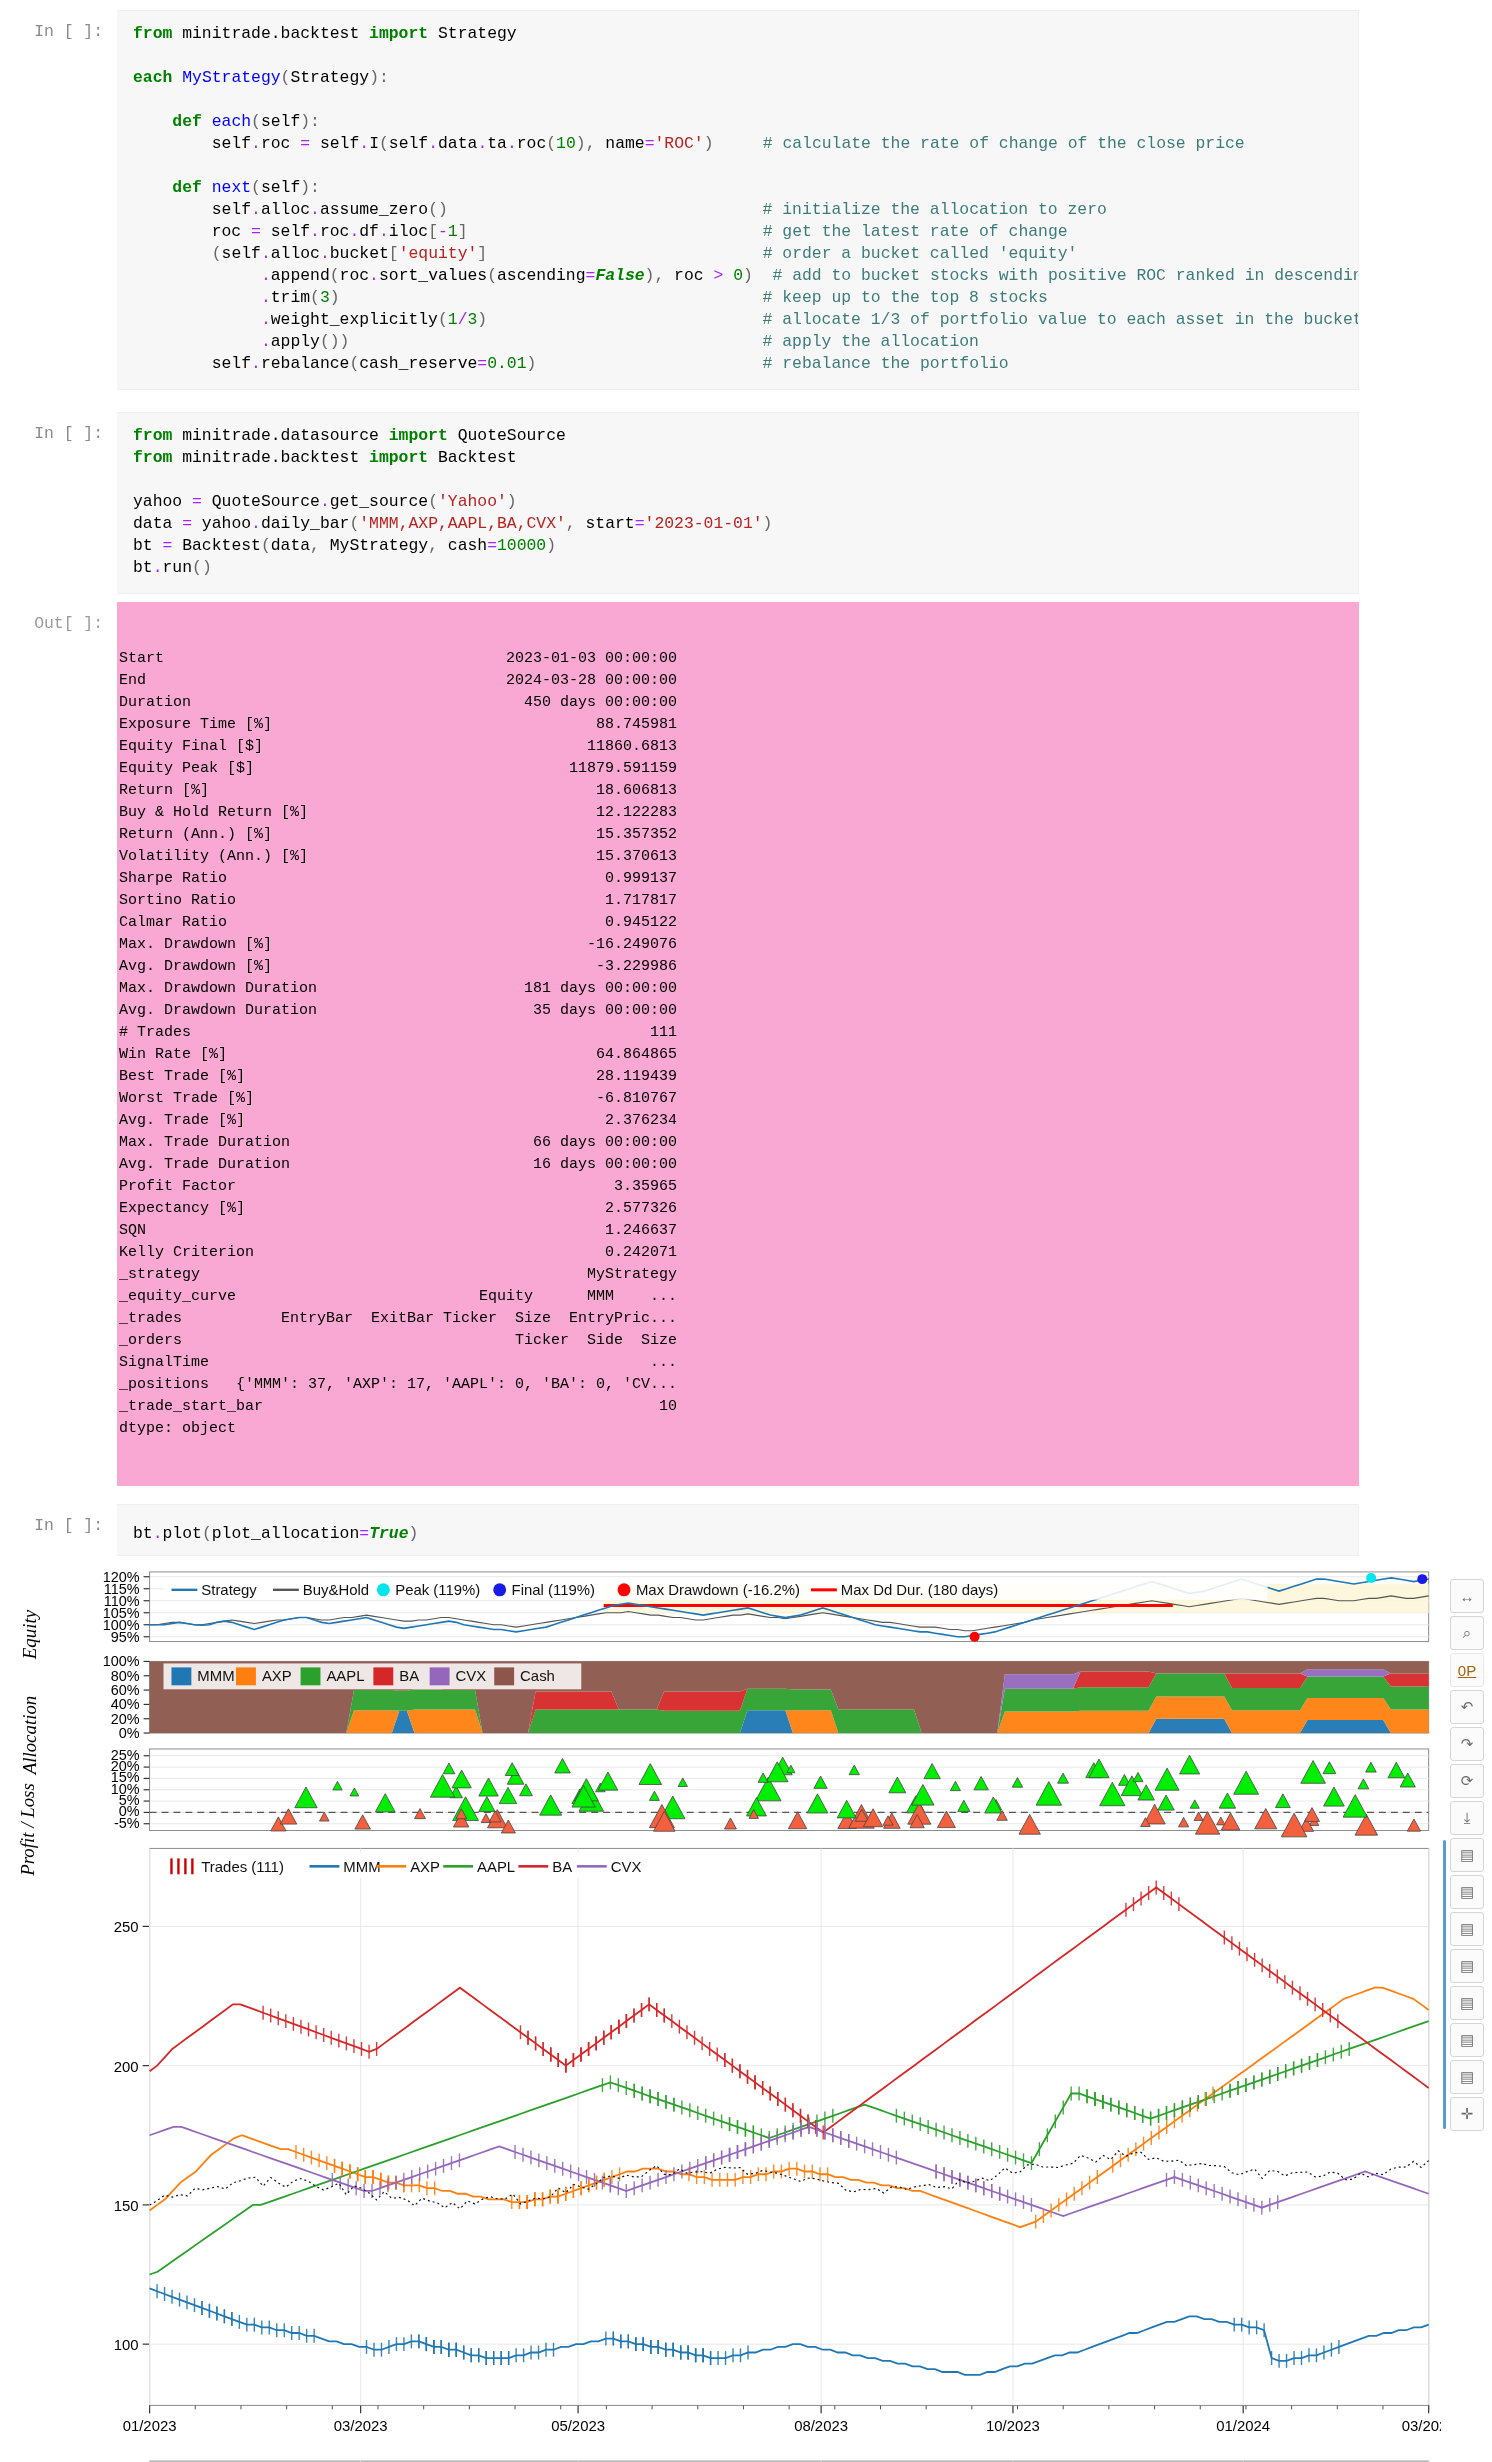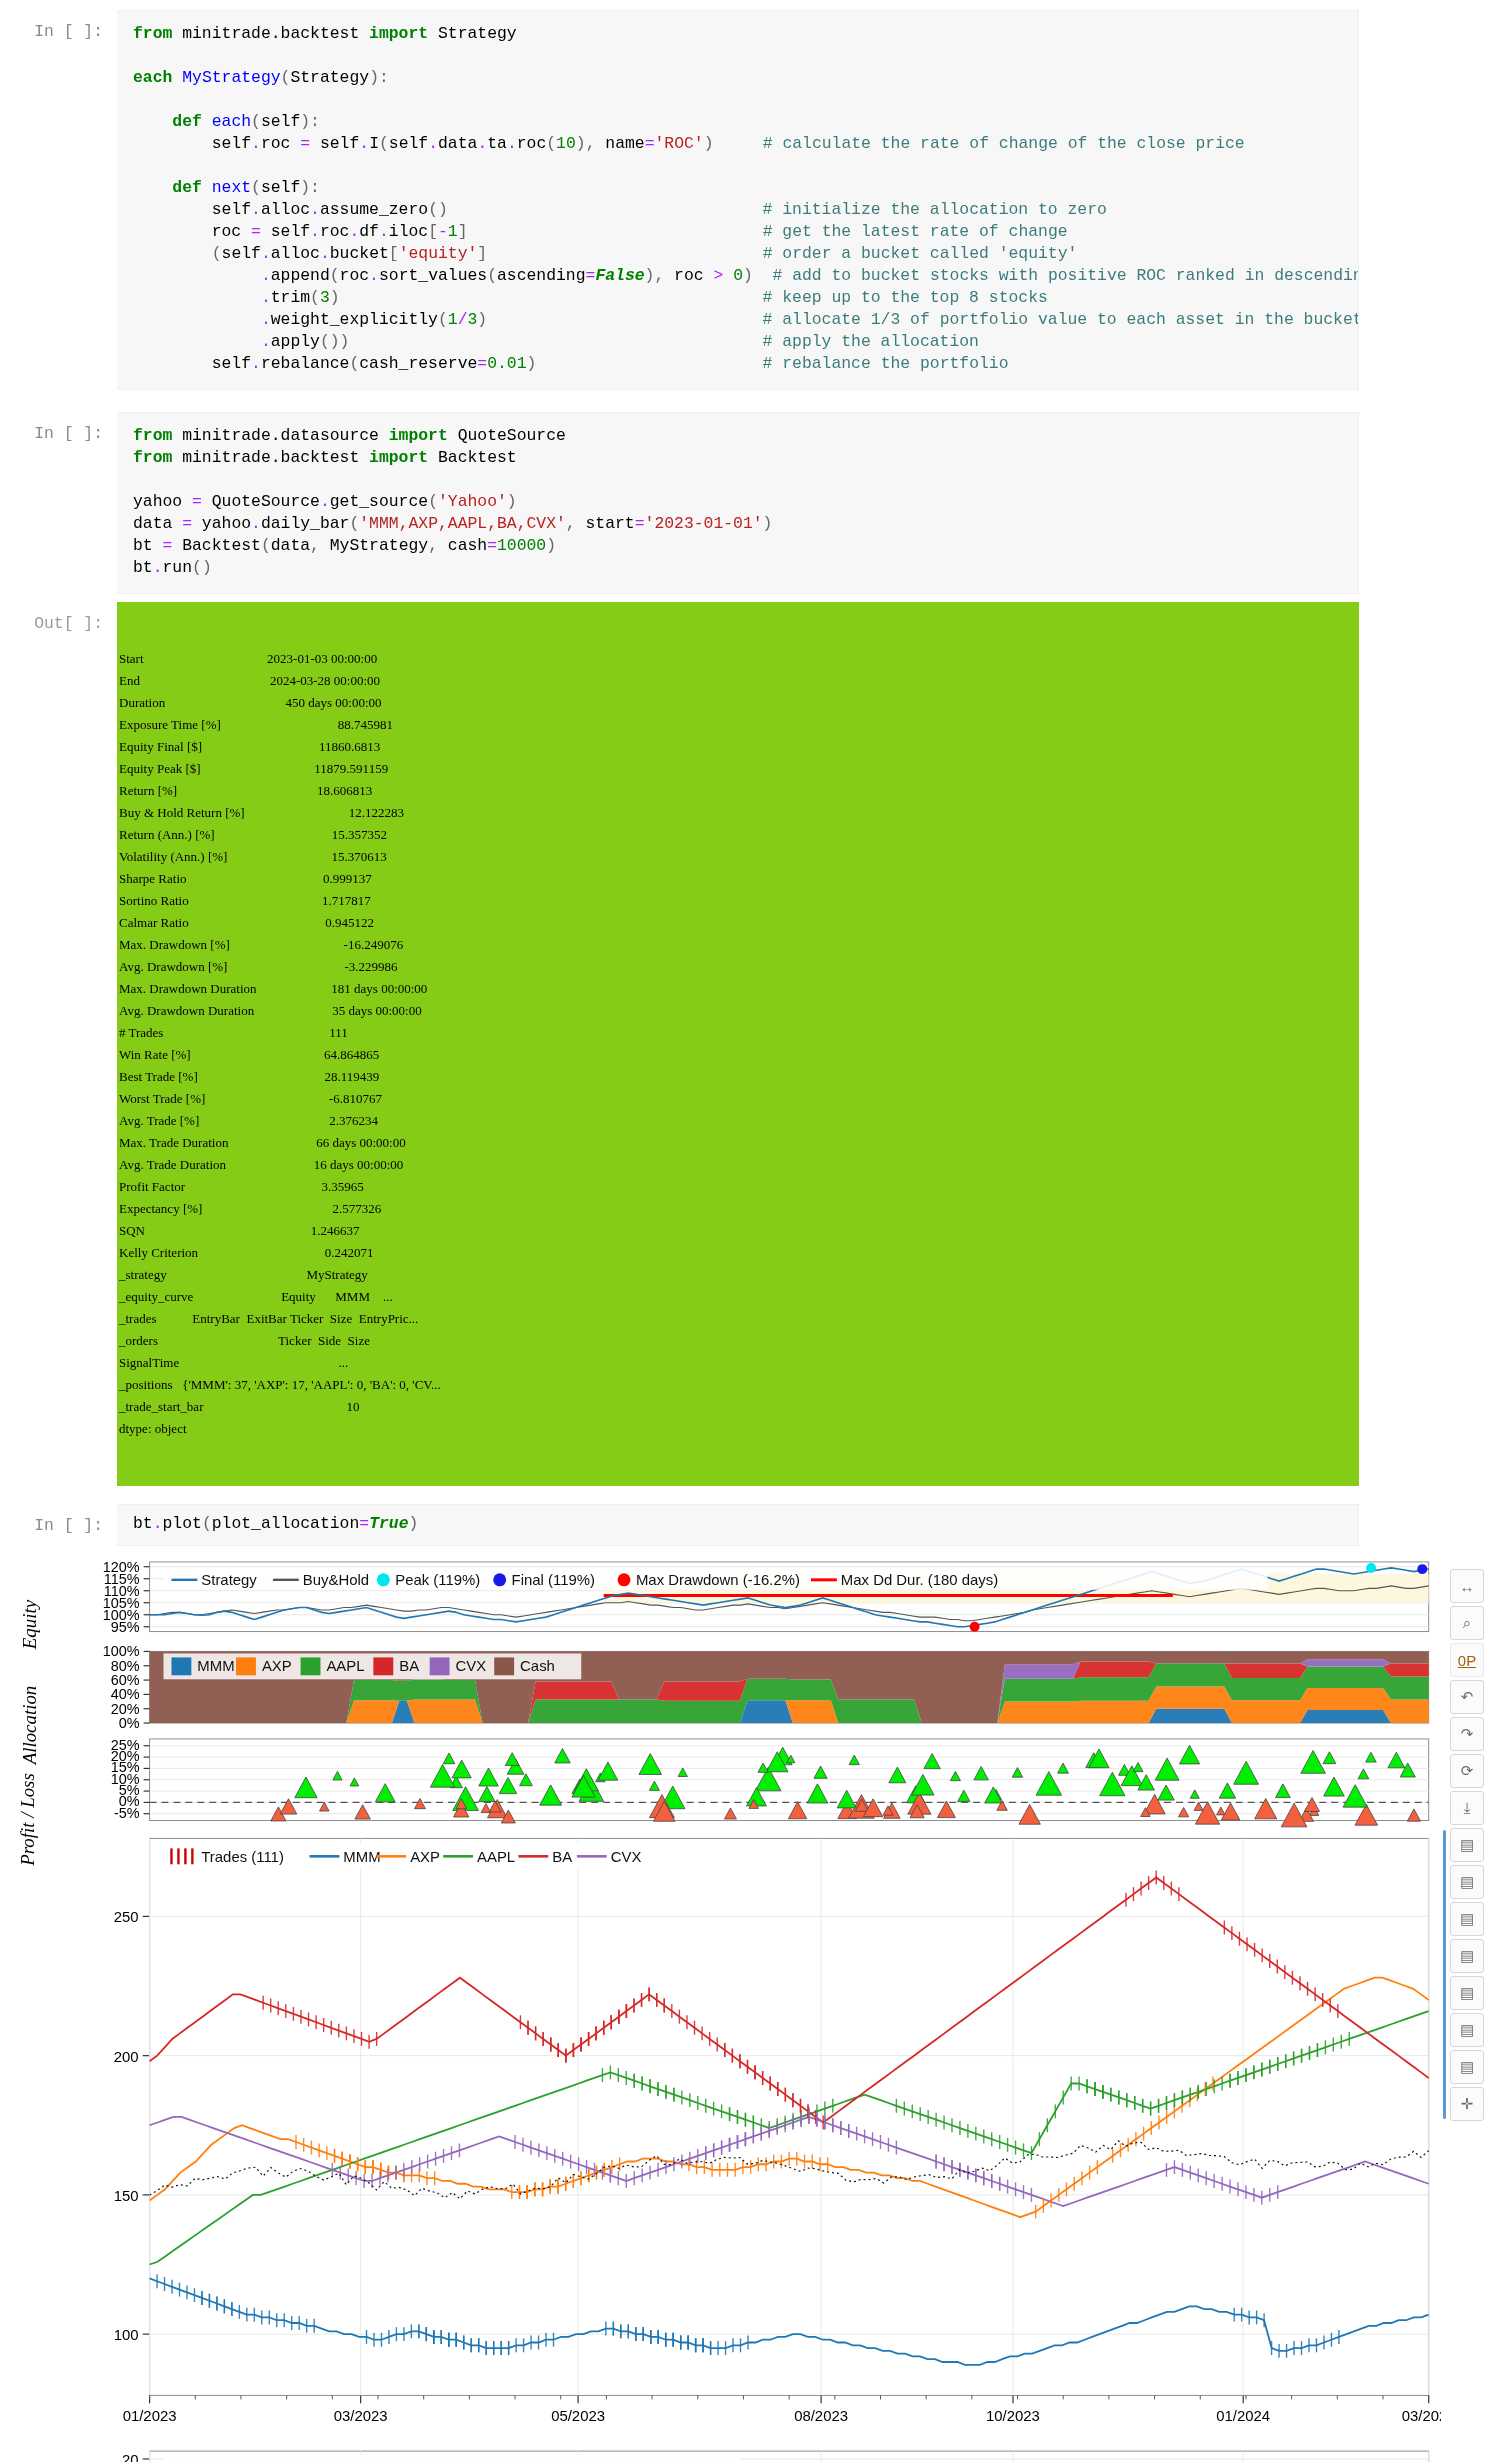--- a/index.html
+++ b/index.html
@@ -25,24 +25,24 @@
   .prompt.out { color:#9a9a9a; }
   .inputarea {
     flex:1 1 auto; background:#f7f7f7;
     border:1px solid #efefef; border-left:0;
     padding:12px 14px 14px 16px;
     font-family:"Liberation Mono", monospace;
     font-size:16.4px; line-height:22px;
     white-space:pre; overflow:hidden;
   }
   .outarea {
-    flex:1 1 auto; background:#84cc16;
+    flex:1 1 auto; background:#f9a8d4;
     padding:2px 14px 2px 2px;
-    font-family:Liberation Serif, serif;
-    font-size:13px; line-height:22px;
+    font-family:Liberation Mono, monospace;
+    font-size:15px; line-height:22px;
     white-space:pre; overflow:hidden;
   }
   .k  { color:#008000; font-weight:bold; }  
   .kb { color:#008000; font-weight:bold;font-style:italic; }  
   .s  { color:#BA2121; }                    
   .n  { color:#008000; }                    
   .o  { color:#AA22FF; }                    
   .p  { color:#666666; }                    
   .c  { color:#3D7B7B; } 
   .fn { color:#0000FF; }
@@ -115,21 +115,21 @@
 
   <div class="cell" style="margin-bottom:18px;">
     <div class="prompt out">Out[ ]:</div>
     <div class="outarea">
       <div id="stats-list"><div class="statline"><span class="stat-k" style="min-width: 0px;">Start</span><span>                                      </span><span class="stat-v">2023-01-03 00:00:00</span></div><div class="statline"><span class="stat-k" style="min-width: 0px;">End</span><span>                                        </span><span class="stat-v">2024-03-28 00:00:00</span></div><div class="statline"><span class="stat-k" style="min-width: 0px;">Duration</span><span>                                     </span><span class="stat-v">450 days 00:00:00</span></div><div class="statline"><span class="stat-k" style="min-width: 0px;">Exposure Time [%]</span><span>                                    </span><span class="stat-v">88.745981</span></div><div class="statline"><span class="stat-k" style="min-width: 0px;">Equity Final [$]</span><span>                                    </span><span class="stat-v">11860.6813</span></div><div class="statline"><span class="stat-k" style="min-width: 0px;">Equity Peak [$]</span><span>                                   </span><span class="stat-v">11879.591159</span></div><div class="statline"><span class="stat-k" style="min-width: 0px;">Return [%]</span><span>                                           </span><span class="stat-v">18.606813</span></div><div class="statline"><span class="stat-k" style="min-width: 0px;">Buy &amp; Hold Return [%]</span><span>                                </span><span class="stat-v">12.122283</span></div><div class="statline"><span class="stat-k" style="min-width: 0px;">Return (Ann.) [%]</span><span>                                    </span><span class="stat-v">15.357352</span></div><div class="statline"><span class="stat-k" style="min-width: 0px;">Volatility (Ann.) [%]</span><span>                                </span><span class="stat-v">15.370613</span></div><div class="statline"><span class="stat-k" style="min-width: 0px;">Sharpe Ratio</span><span>                                          </span><span class="stat-v">0.999137</span></div><div class="statline"><span class="stat-k" style="min-width: 0px;">Sortino Ratio</span><span>                                         </span><span class="stat-v">1.717817</span></div><div class="statline"><span class="stat-k" style="min-width: 0px;">Calmar Ratio</span><span>                                          </span><span class="stat-v">0.945122</span></div><div class="statline"><span class="stat-k" style="min-width: 0px;">Max. Drawdown [%]</span><span>                                   </span><span class="stat-v">-16.249076</span></div><div class="statline"><span class="stat-k" style="min-width: 0px;">Avg. Drawdown [%]</span><span>                                    </span><span class="stat-v">-3.229986</span></div><div class="statline"><span class="stat-k" style="min-width: 0px;">Max. Drawdown Duration</span><span>                       </span><span class="stat-v">181 days 00:00:00</span></div><div class="statline"><span class="stat-k" style="min-width: 0px;">Avg. Drawdown Duration</span><span>                        </span><span class="stat-v">35 days 00:00:00</span></div><div class="statline"><span class="stat-k" style="min-width: 0px;"># Trades</span><span>                                                   </span><span class="stat-v">111</span></div><div class="statline"><span class="stat-k" style="min-width: 0px;">Win Rate [%]</span><span>                                         </span><span class="stat-v">64.864865</span></div><div class="statline"><span class="stat-k" style="min-width: 0px;">Best Trade [%]</span><span>                                       </span><span class="stat-v">28.119439</span></div><div class="statline"><span class="stat-k" style="min-width: 0px;">Worst Trade [%]</span><span>                                      </span><span class="stat-v">-6.810767</span></div><div class="statline"><span class="stat-k" style="min-width: 0px;">Avg. Trade [%]</span><span>                                        </span><span class="stat-v">2.376234</span></div><div class="statline"><span class="stat-k" style="min-width: 0px;">Max. Trade Duration</span><span>                           </span><span class="stat-v">66 days 00:00:00</span></div><div class="statline"><span class="stat-k" style="min-width: 0px;">Avg. Trade Duration</span><span>                           </span><span class="stat-v">16 days 00:00:00</span></div><div class="statline"><span class="stat-k" style="min-width: 0px;">Profit Factor</span><span>                                          </span><span class="stat-v">3.35965</span></div><div class="statline"><span class="stat-k" style="min-width: 0px;">Expectancy [%]</span><span>                                        </span><span class="stat-v">2.577326</span></div><div class="statline"><span class="stat-k" style="min-width: 0px;">SQN</span><span>                                                   </span><span class="stat-v">1.246637</span></div><div class="statline"><span class="stat-k" style="min-width: 0px;">Kelly Criterion</span><span>                                       </span><span class="stat-v">0.242071</span></div><div class="statline"><span class="stat-k" style="min-width: 0px;">_strategy</span><span>                                           </span><span class="stat-v">MyStrategy</span></div><div class="statline"><span class="stat-k" style="min-width: 0px;">_equity_curve</span><span>       </span><span class="stat-v">                    Equity      MMM    ...</span></div><div class="statline"><span class="stat-k" style="min-width: 0px;">_trades</span><span>         </span><span class="stat-v">  EntryBar  ExitBar Ticker  Size  EntryPric...</span></div><div class="statline"><span class="stat-k" style="min-width: 0px;">_orders</span><span>                              </span><span class="stat-v">       Ticker  Side  Size</span></div><div class="statline"><span class="stat-k" style="min-width: 0px;">SignalTime</span><span>                                                 </span><span class="stat-v">...</span></div><div class="statline"><span class="stat-k" style="min-width: 0px;">_positions</span><span>   </span><span class="stat-v">{'MMM': 37, 'AXP': 17, 'AAPL': 0, 'BA': 0, 'CV...</span></div><div class="statline"><span class="stat-k" style="min-width: 0px;">_trade_start_bar</span><span>                                            </span><span class="stat-v">10</span></div><div class="statline"><span class="stat-k" style="min-width: 0px;">dtype: object</span><span>                                                 </span><span class="stat-v"></span></div></div>
     </div>
   </div>
 
   <div class="cell" style="margin-bottom:6px;">
     <div class="prompt">In [ ]:</div>
-    <div class="inputarea" style="padding-top:8px;padding-bottom:10px;">bt<span class="o">.</span>plot<span class="p">(</span>plot_allocation<span class="o">=</span><span class="kb">True</span><span class="p">)</span></div>
+    <div class="inputarea" style="padding-top:18px;padding-bottom:10px;">bt<span class="o">.</span>plot<span class="p">(</span>plot_allocation<span class="o">=</span><span class="kb">True</span><span class="p">)</span></div>
   </div>
 
   <div class="plotwrap">
     <div class="plotbody">
       <svg id="plots" width="1441" height="1109" viewBox="0 0 1448 1115">
           <g>
             <rect x="150" y="14" width="1286" height="70" fill="#ffffff" stroke="#8c8c8c" stroke-width="1"></rect>
             <line x1="150" y1="79.17241379310344" x2="1436" y2="79.17241379310344" class="grid"></line>
             <line x1="144" y1="79.17241379310344" x2="150" y2="79.17241379310344" class="tick"></line>
             <text x="140" y="84.17241379310344" class="axlblsm" text-anchor="end">95%</text>

